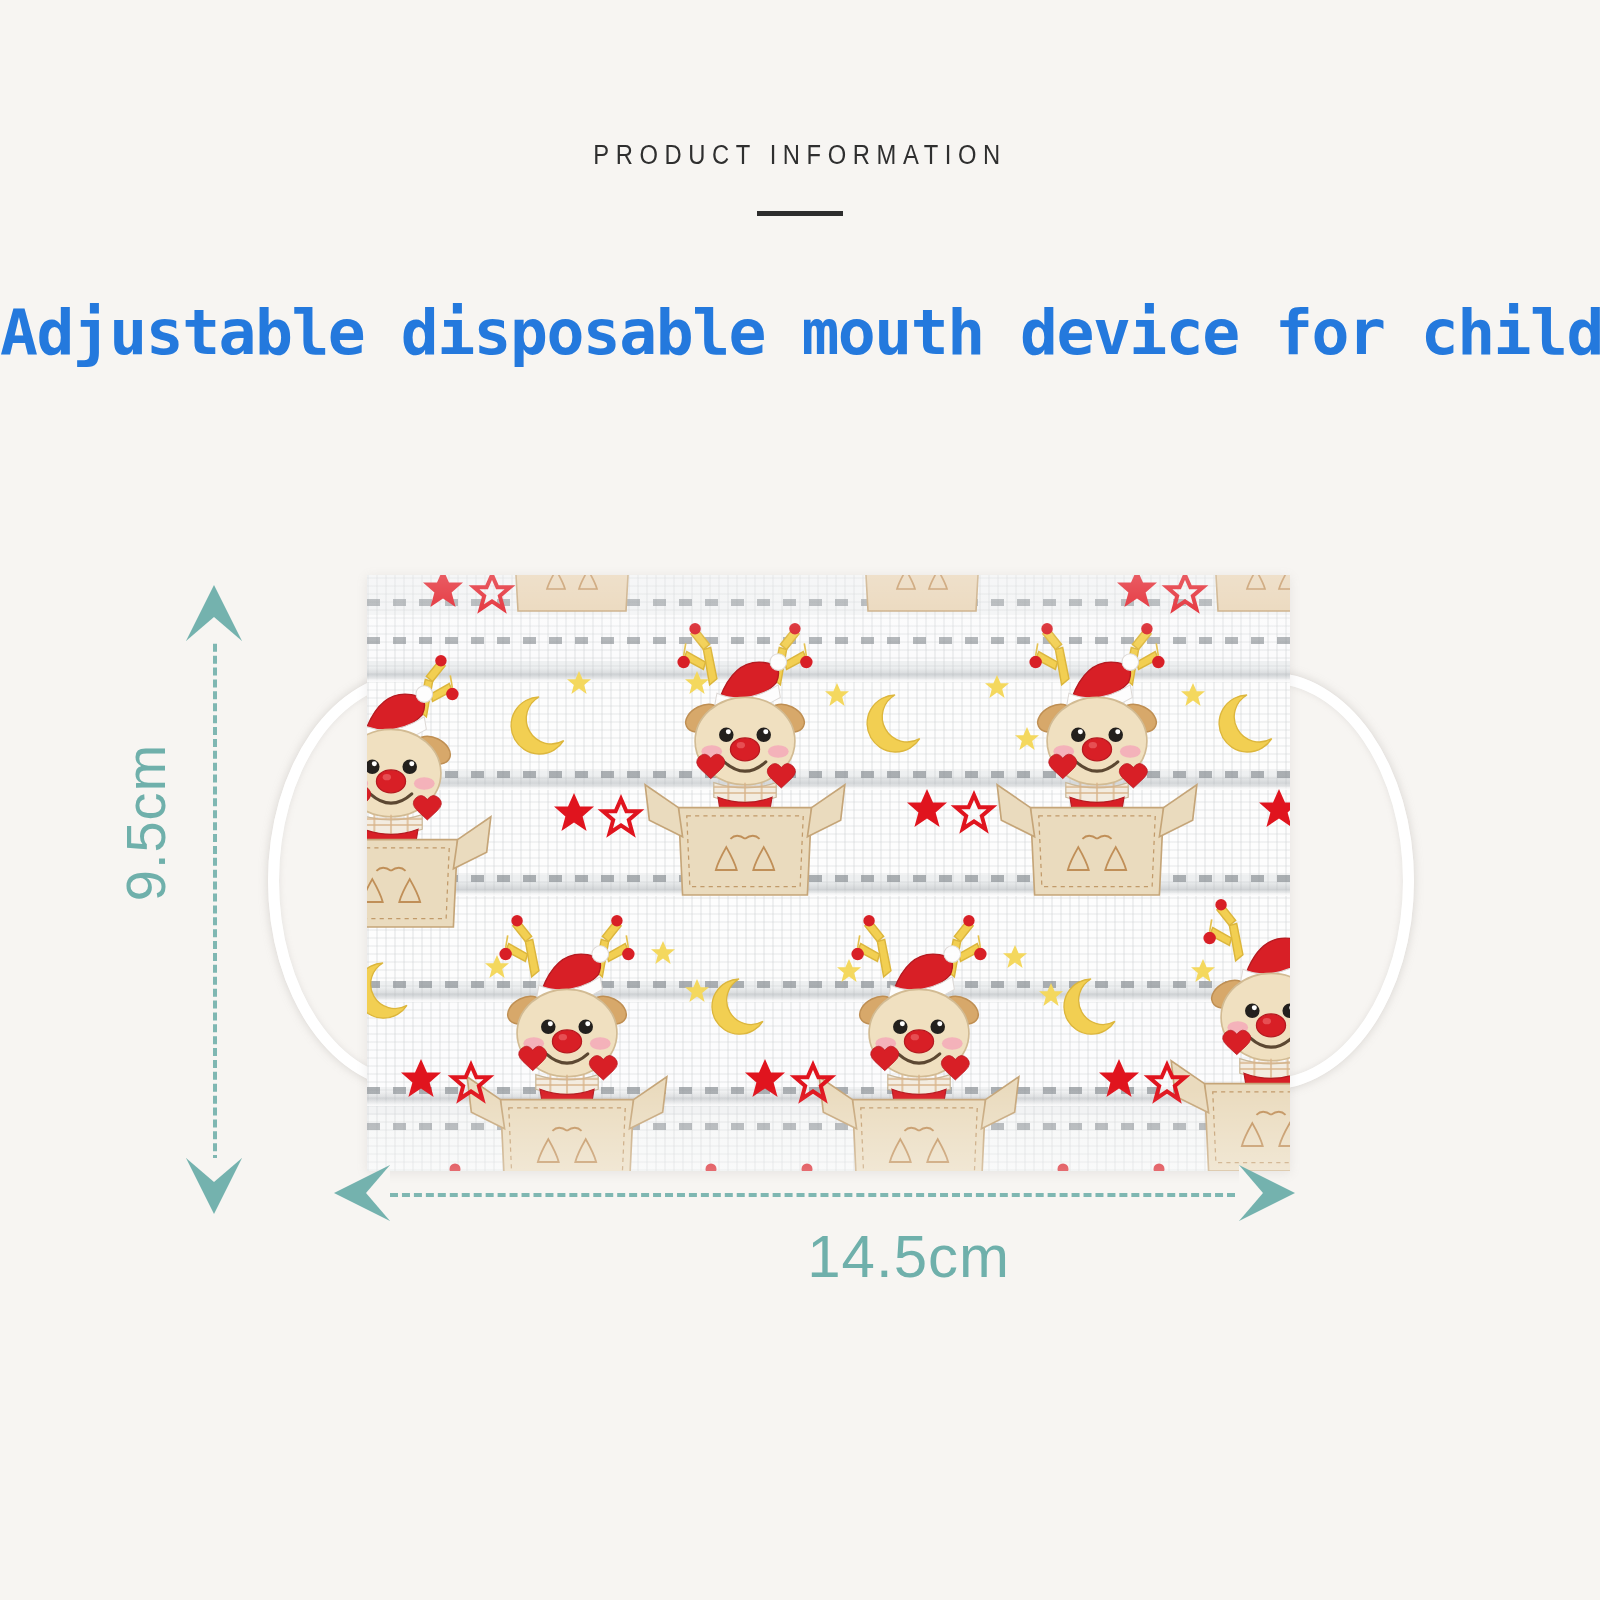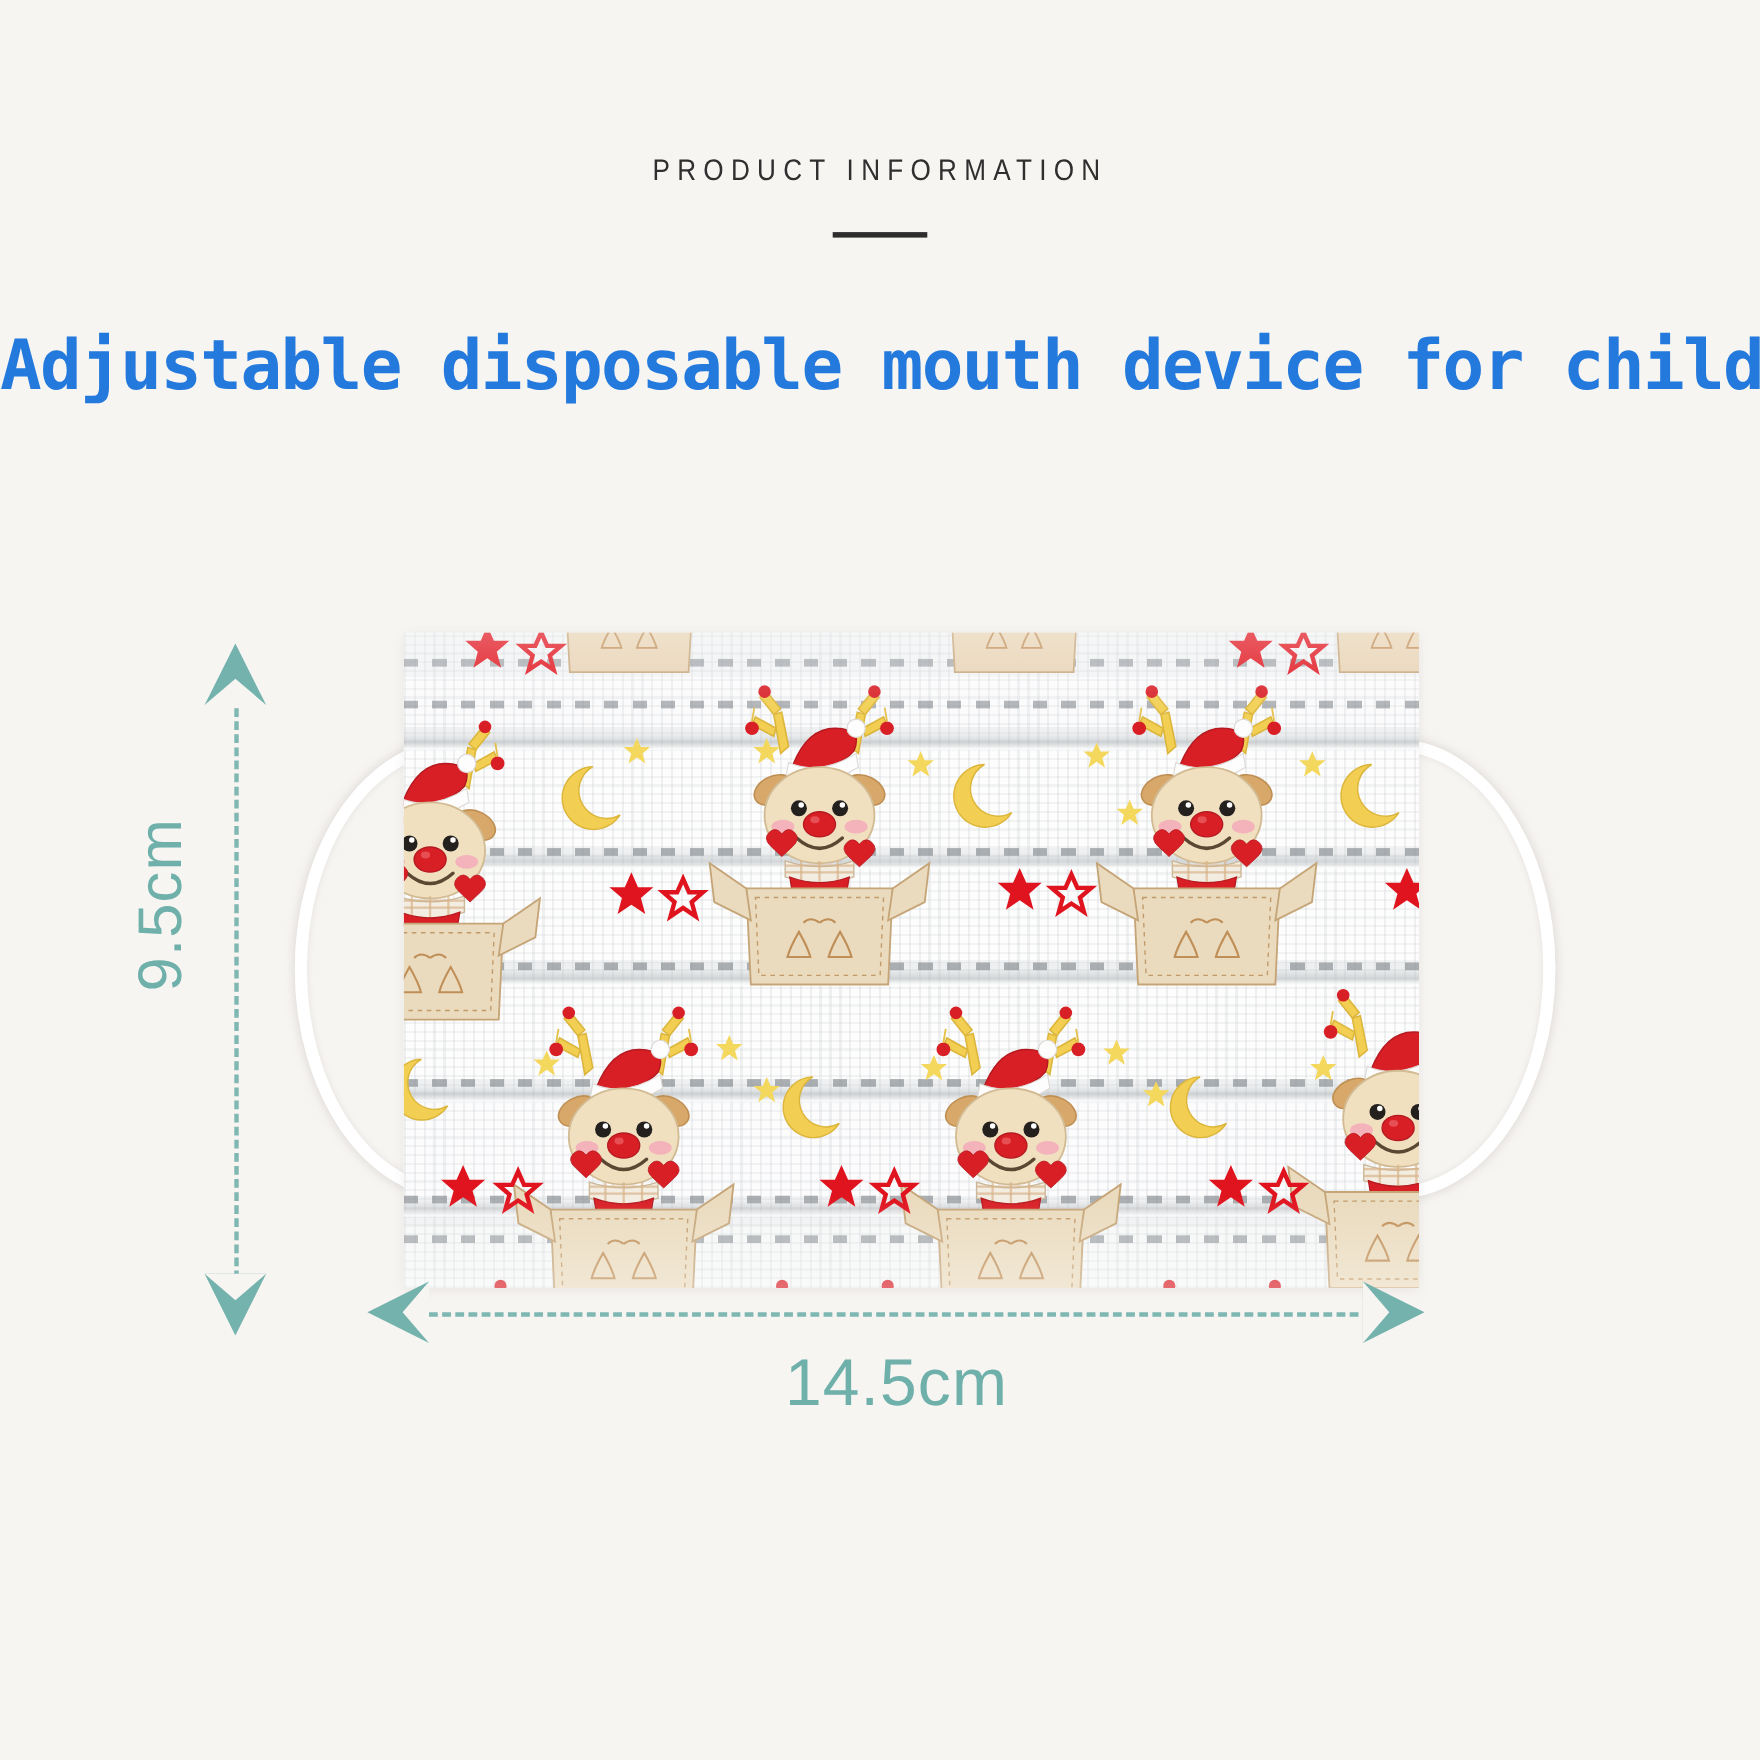--- a/index.html
+++ b/index.html
@@ -228,21 +228,21 @@
     text-align: center;
     font-size: 56px;
     transform: rotate(-90deg);
     transform-origin: center center;
     letter-spacing: 1px;
   }
   .label-width {
     left: 620px;
     top: 1222px;
     width: 390px;
-    text-align: center;
+    text-align: right;
     font-size: 60px;
     letter-spacing: 1px;
   }
 </style>
 </head>
 <body>
 
 <div class="eyebrow">PRODUCT INFORMATION</div>
 
 <div class="rule"></div>

